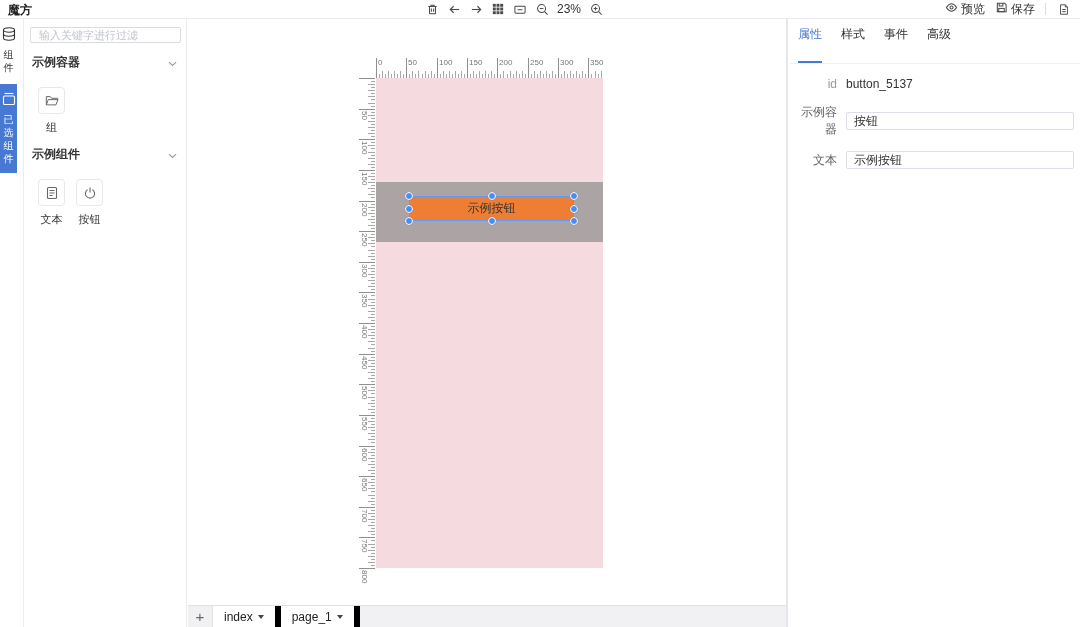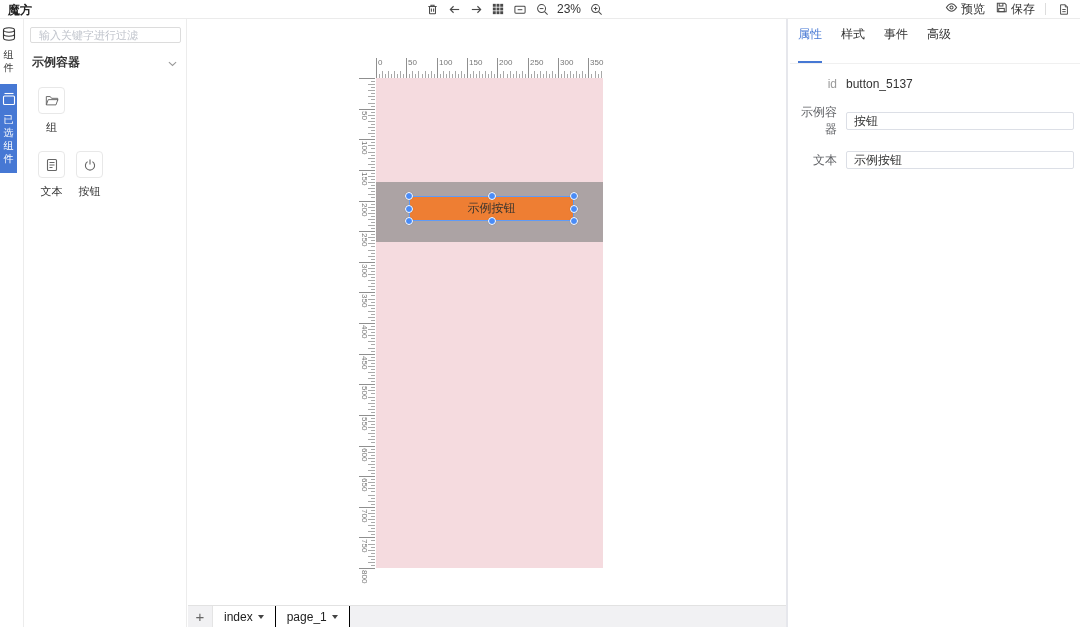--- a/index.html
+++ b/index.html
@@ -66,21 +66,21 @@
     background:#4a8cf7; border:1.5px solid #fff; box-shadow:0 0 1px rgba(0,0,0,.25); cursor:pointer; }
   .h-tl{left:-5px;top:-5px}.h-tm{left:calc(50% - 4px);top:-5px}.h-tr{right:-5px;top:-5px}
   .h-ml{left:-5px;top:calc(50% - 4px)}.h-mr{right:-5px;top:calc(50% - 4px)}
   .h-bl{left:-5px;bottom:-5px}.h-bm{left:calc(50% - 4px);bottom:-5px}.h-br{right:-5px;bottom:-5px}
 
   .pages-bar { position:absolute; left:0; right:0; bottom:0; height:22px; background:#f1f1f3;
     border-top:1px solid #e2e2e2; display:flex; align-items:stretch; }
   .add-page { width:24px; border:none; background:transparent; color:#666; font-size:15px;
     line-height:20px; cursor:pointer; }
   .page-tab { display:flex; align-items:center; gap:5px; padding:0 11px; background:#fff;
-    border-right:1px solid #000000; font-size:12px; color:#222; cursor:pointer; }
+    border-right:6px solid #000000; font-size:12px; color:#222; cursor:pointer; }
   .page-tab:first-of-type { border-left:1px solid #e4e4e4; }
   .caret { width:0; height:0; border-left:3.5px solid transparent; border-right:3.5px solid transparent;
     border-top:4px solid #444; }
 
   
   .inspector { position:absolute; left:790px; top:19px; right:0; bottom:0; background:#fff; }
   .insp-tabs { display:flex; gap:19px; padding:7px 0 0 8px; border-bottom:1px solid #f0f0f0; }
   .insp-tab { font-size:12px; color:#333; padding-bottom:18px; cursor:pointer; border-bottom:2px solid transparent; }
   .insp-tab.active { color:#4678d4; border-bottom-color:#4678d4; }
   .id-row { display:flex; align-items:center; margin:13px 6px 0 0; }
@@ -224,20 +224,28 @@
       <div class="comp-box">
         <svg width="14" height="13" viewBox="0 0 16 14" fill="none" stroke="#666" stroke-width="1.1">
           <path d="M1.5 12V2.5h4.5l1.5 2h7V7"></path>
             <path d="M1.5 12l2.2-6h11l-2.2 6z"></path>
         </svg>
       </div>
       <div class="comp-label">组</div>
     </div>
   </div>
 
+  <div class="section-header">
+    <span>示例组件</span>
+    <span>
+      <svg width="9" height="6" viewBox="0 0 10 6" fill="none" stroke="#999" stroke-width="1.2">
+          <path d="M1 1l4 3.6L9 1"></path>
+        </svg>
+    </span>
+  </div>
   <div class="items-row">
     <div class="comp-item">
       <div class="comp-box">
         <svg width="12" height="14" viewBox="0 0 12 14" fill="none" stroke="#666" stroke-width="1.1">
           <rect x="1.5" y="1.5" width="9" height="11" rx="1"></rect>
             <path d="M3.5 4.5h5M3.5 7h5M3.5 9.5h3"></path>
         </svg>
       </div>
       <div class="comp-label">文本</div>
     </div>

